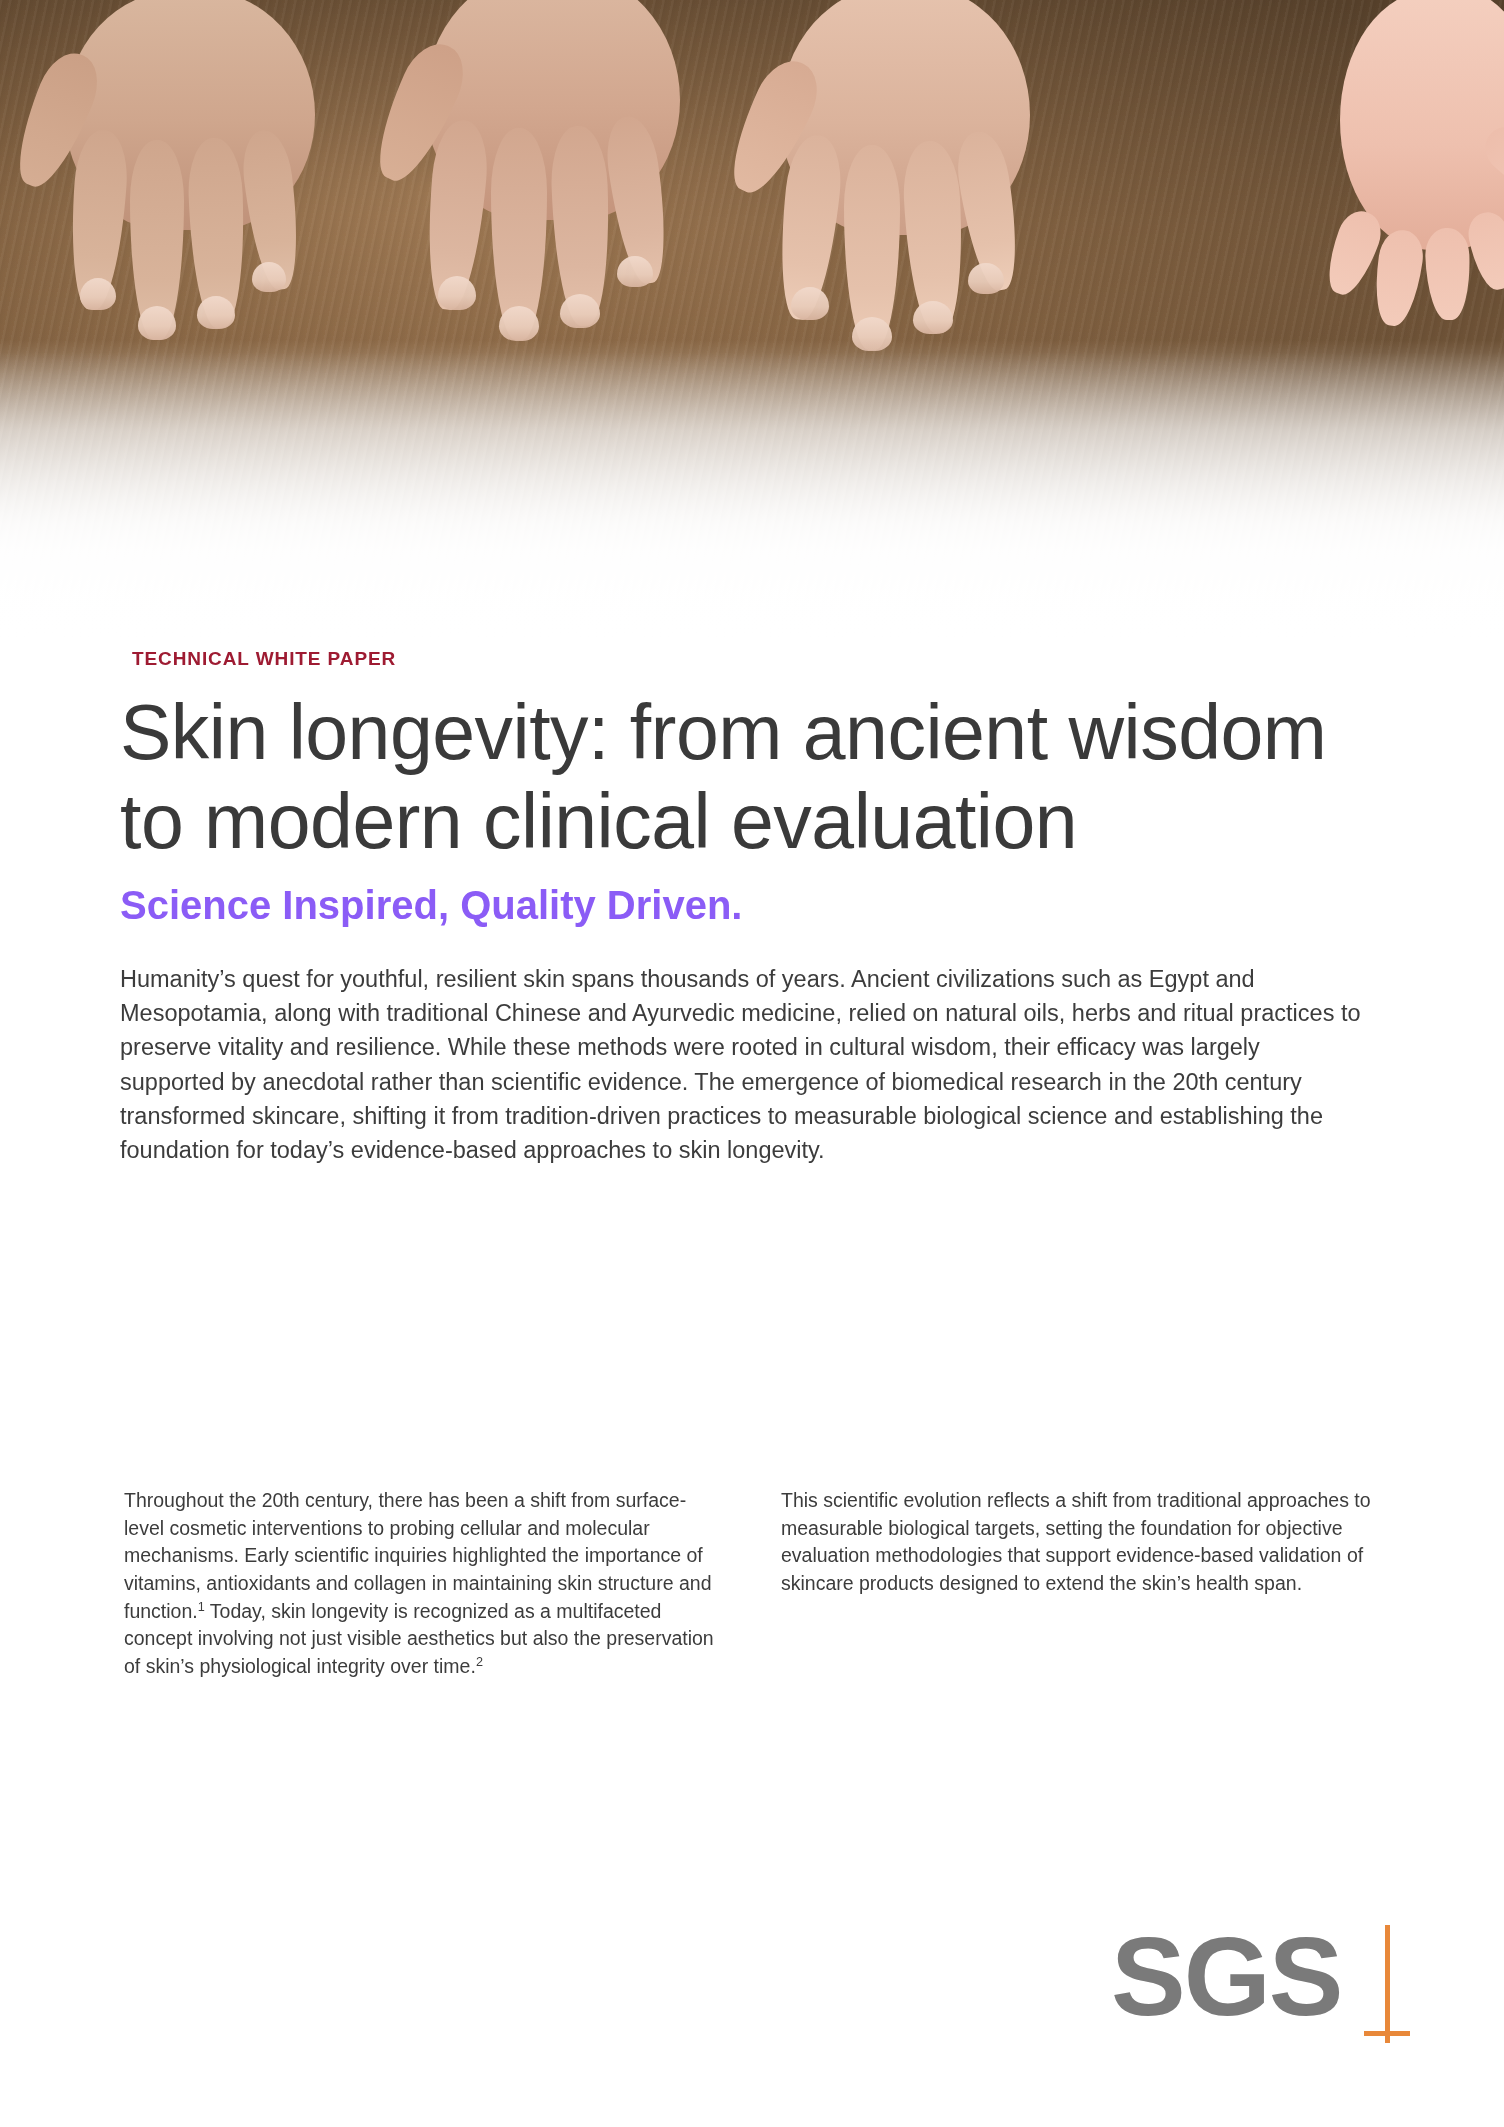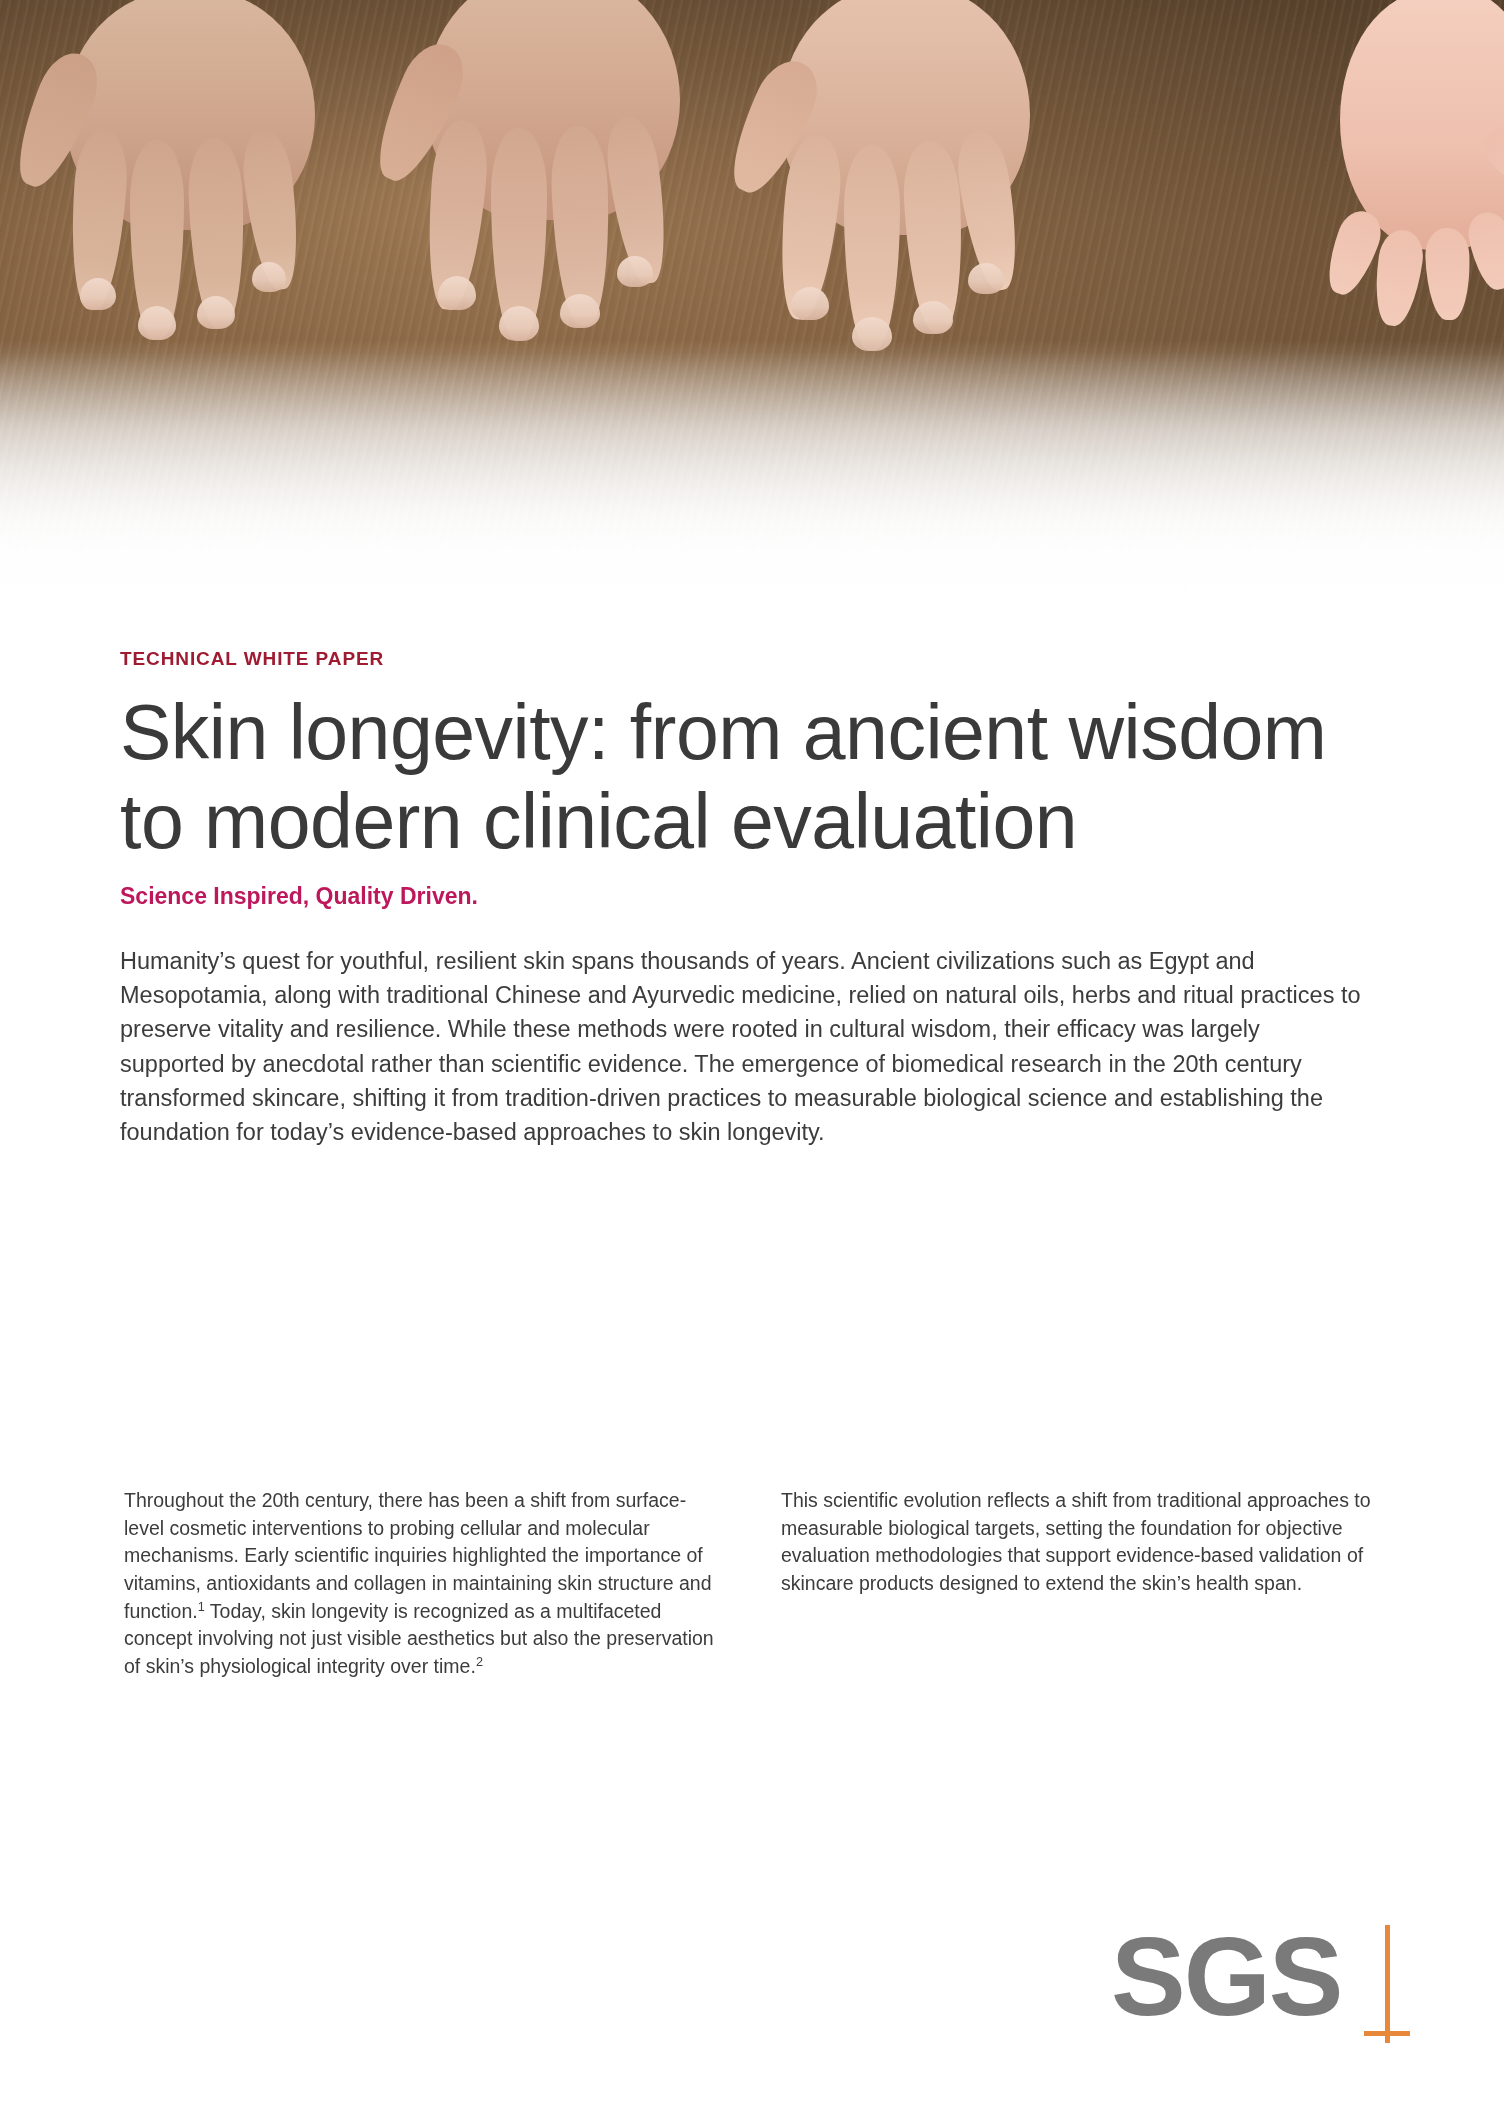--- a/index.html
+++ b/index.html
@@ -83,34 +83,34 @@
     position: absolute;
     left: 120px;
     top: 648px;
     width: 1265px;
   }
   .eyebrow {
     color: #9e1b32;
     font-size: 19px;
     font-weight: bold;
     letter-spacing: 0.9px;
-    margin: 0 0 18px 0;
+    margin: 0 0 18px 12px;
   }
   .title {
     color: #3a3a3a;
     font-size: 77px;
     line-height: 1.16;
     font-weight: normal;
     letter-spacing: -0.5px;
     margin: 0 0 14px 0;
     max-width: 1230px;
   }
   .tagline {
-    color: #be185d;
-    font-size: 23px;
+    color: #8b5cf6;
+    font-size: 40px;
     font-weight: bold;
     margin: 16px 0 34px 0;
   }
   .lede {
     color: #3c3c3c;
     font-size: 23.5px;
     line-height: 1.46;
     margin: 0;
     max-width: 1245px;
   }

